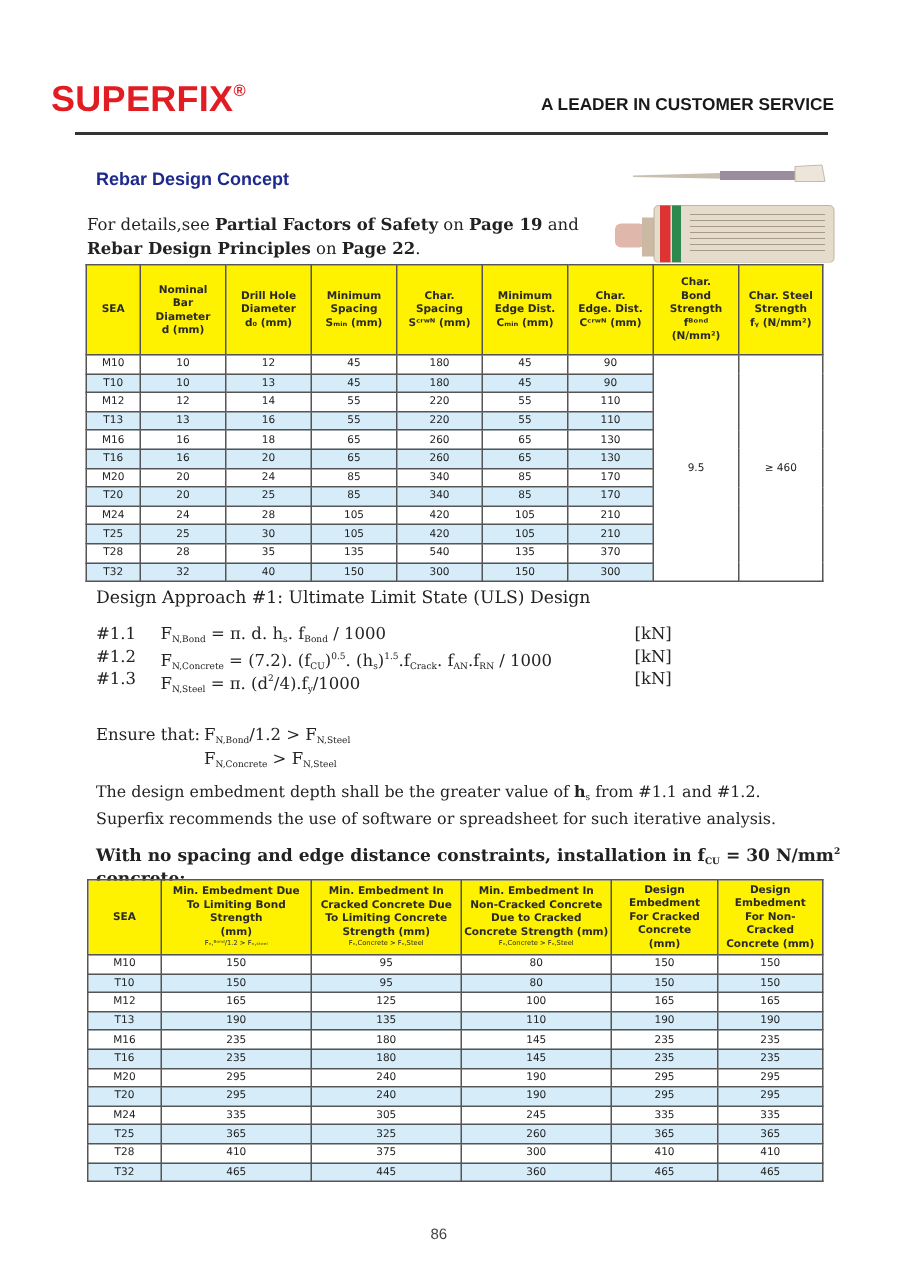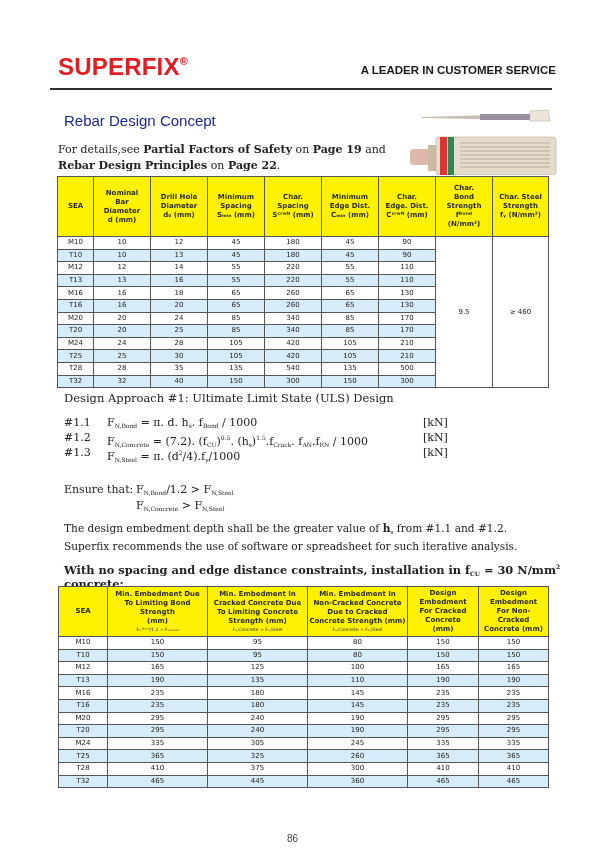--- a/index.html
+++ b/index.html
@@ -1,22 +1,22 @@
 <!DOCTYPE html>
 <html><head>
 <meta charset="utf-8">
 <style>
   html, body { margin:0; padding:0; background:#ffffff; }
   body { width:600px; height:849px; position:relative; overflow:hidden; font-family:"DejaVu Serif", serif; color:#222; }
   .abs { position:absolute; }
-  .brand { left:58px; top:53px; font-family:"Liberation Sans", sans-serif; font-weight:bold; font-size:24px; color:#e21c23; letter-spacing:0.2px; }
+  .brand { left:34px; top:53px; font-family:"Liberation Sans", sans-serif; font-weight:bold; font-size:24px; color:#e21c23; letter-spacing:0.2px; }
   .brand sup { font-size:11px; vertical-align:top; position:relative; top:2px; }
   .tagline { right:44px; top:64px; font-family:"Liberation Sans", sans-serif; font-weight:bold; font-size:11.5px; color:#1a1a1a; }
   .rule { left:50px; top:88px; width:502px; height:1.5px; background:#333; }
-  .section-title { left:64px; top:112px; font-family:"Liberation Sans", sans-serif; font-weight:normal; font-size:15px; color:#1d2a8c; }
+  .section-title { left:64px; top:112px; font-family:"Liberation Sans", sans-serif; font-weight:bold; font-size:12px; color:#1d2a8c; }
   .intro { left:58px; top:142px; font-size:11px; line-height:16px; color:#222; }
   .intro b { font-weight:bold; }
   .product { left:400px; top:105px; width:160px; height:70px; }
   table { border-collapse:collapse; font-family:"DejaVu Sans", sans-serif; position:absolute; table-layout:fixed; }
   table th, table td { border:1px solid #555; text-align:center; padding:0; }
   table th { background:#fff200; font-weight:bold; color:#2a2a2a; font-size:7px; line-height:9px; }
   table td { font-size:7px; color:#222; height:11.6px; line-height:11px; }
   tr.alt td.c { background:#d6ecf9; }
   .t1 { left:57px; top:176px; width:491px; border:1.5px solid #333; }
   .t2 { left:58px; top:586px; width:490px; border:1.5px solid #333; }
@@ -27,21 +27,21 @@
   .f-eq { left:107px; }
   .f-unit { left:423px; }
   sub.s { font-size:6px; vertical-align:-2px; }
   sup.s { font-size:6px; vertical-align:5px; }
   .ensure { left:64px; top:483px; font-size:11px; }
   .ens1 { left:136px; top:483px; font-size:11px; }
   .ens2 { left:136px; top:499px; font-size:11px; }
   .para { left:64px; top:521px; width:490px; font-size:10.6px; line-height:15px; }
   .para b { font-weight:bold; }
   .heading2 { left:64px; top:563px; font-size:11.4px; font-weight:bold; }
-  .pagenum { left:287px; top:818px; font-family:"Liberation Sans", sans-serif; font-size:10px; color:#444;margin-top:15px; }
+  .pagenum { left:287px; top:818px; font-family:"Liberation Sans", sans-serif; font-size:10px; color:#444; }
 </style>
 </head>
 <body>
 
 <div class="abs brand"><span>SUPERFIX</span><sup>®</sup></div>
 <div class="abs tagline">A LEADER IN CUSTOMER SERVICE</div>
 <div class="abs rule"></div>
 
 <div class="abs section-title">Rebar Design Concept</div>
 
@@ -192,21 +192,21 @@
         <td class="c">105</td>
         <td class="c">210</td>
       </tr>
       <tr>
         <td class="c">T28</td>
         <td class="c">28</td>
         <td class="c">35</td>
         <td class="c">135</td>
         <td class="c">540</td>
         <td class="c">135</td>
-        <td class="c">500</td>
+        <td class="c">370</td>
       </tr>
       <tr class="alt">
         <td class="c">T32</td>
         <td class="c">32</td>
         <td class="c">40</td>
         <td class="c">150</td>
         <td class="c">300</td>
         <td class="c">150</td>
         <td class="c">300</td>
       </tr>

